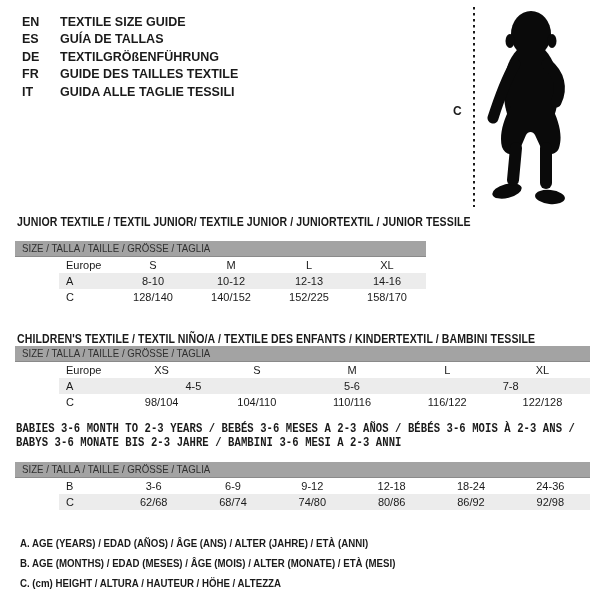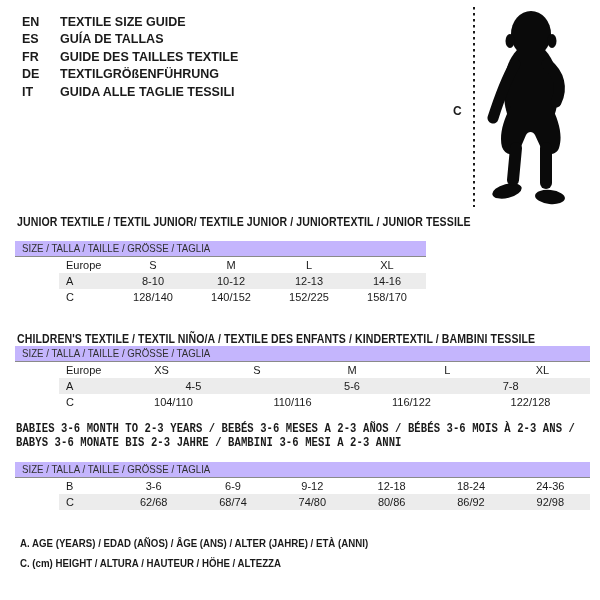--- a/index.html
+++ b/index.html
@@ -18,21 +18,21 @@
   .figure-area { position:absolute; left:450px; top:4px; width:148px; height:210px; }
   .dash-line { position:absolute; left:22px; top:3px; }
   .height-label { position:absolute; left:3px; top:100px; font-weight:bold; font-size:12px; }
   .silhouette { position:absolute; left:33px; top:4px; }
 
   
   .table-title { position:absolute; font-weight:bold; font-size:12px; line-height:14px; letter-spacing:0.1px; }
 
   
   .size-table { position:absolute; font-size:11px; }
-  .bar { height:15px; line-height:15px; background:#c4b5fd; border-bottom:1px solid #8a8a8a;
+  .bar { height:15px; line-height:15px; background:#a3a3a3; border-bottom:1px solid #8a8a8a;
          padding-left:7px; color:#2f2f2f; }
   .trow { display:flex; height:16px; line-height:16px;margin-left:44px; }
   .trow.shaded { background:#ececec; }
   .lbl { width:55px; padding-left:7px; box-sizing:border-box; }
   .cell { flex:1; text-align:center; }
 
   
   .notes { position:absolute; left:20px; top:533px; font-weight:bold; font-size:11px; }
   .note-row { height:20px; line-height:20px; }
 </style>
@@ -44,26 +44,26 @@
   <div class="langs">
     <div class="lang-row">
       <span class="lang-code">EN</span>
       <span>TEXTILE SIZE GUIDE</span>
     </div>
     <div class="lang-row">
       <span class="lang-code">ES</span>
       <span>GUÍA DE TALLAS</span>
     </div>
     <div class="lang-row">
+      <span class="lang-code">DE</span>
+      <span>TEXTILGRÖßENFÜHRUNG</span>
+    </div>
+    <div class="lang-row">
       <span class="lang-code">FR</span>
       <span>GUIDE DES TAILLES TEXTILE</span>
-    </div>
-    <div class="lang-row">
-      <span class="lang-code">DE</span>
-      <span>TEXTILGRÖßENFÜHRUNG</span>
     </div>
     <div class="lang-row">
       <span class="lang-code">IT</span>
       <span>GUIDA ALLE TAGLIE TESSILI</span>
     </div>
   </div>
 
   <div class="figure-area">
     <svg class="dash-line" width="4" height="200" viewBox="0 0 4 200">
       <line x1="2" y1="0" x2="2" y2="200" stroke="#1a1a1a" stroke-width="2" stroke-dasharray="2.5 3.5"></line>
@@ -134,20 +134,21 @@
       <span class="cell">XL</span>
     </div>
     <div class="trow shaded">
       <span class="lbl">A</span>
       <span class="cell">4-5</span>
       <span class="cell">5-6</span>
       <span class="cell">7-8</span>
     </div>
     <div class="trow">
       <span class="lbl">C</span>
+      <span class="cell">98/104</span>
       <span class="cell">104/110</span>
       <span class="cell">110/116</span>
       <span class="cell">116/122</span>
       <span class="cell">122/128</span>
     </div>
   </div>
 
   <div class="table-title" style="left:16px; top:422px;font-family:Liberation Mono, monospace;">
     <div><span class="cond">BABIES 3-6 MONTH TO 2-3 YEARS / BEBÉS 3-6 MESES A 2-3 AÑOS / BÉBÉS 3-6 MOIS À 2-3 ANS /</span></div>
     <div><span class="cond">BABYS 3-6 MONATE BIS 2-3 JAHRE / BAMBINI 3-6 MESI A 2-3 ANNI</span></div>
@@ -174,17 +175,20 @@
       <span class="cell">86/92</span>
       <span class="cell">92/98</span>
     </div>
   </div>
 
   <div class="notes">
     <div class="note-row">
       <span class="cond">A. AGE (YEARS) / EDAD (AÑOS) / ÂGE (ANS) / ALTER (JAHRE) / ETÀ (ANNI)</span>
     </div>
     <div class="note-row">
+      <span class="cond">B. AGE (MONTHS) / EDAD (MESES) / ÂGE (MOIS) / ALTER (MONATE) / ETÀ (MESI)</span>
+    </div>
+    <div class="note-row">
       <span class="cond">C. (cm) HEIGHT / ALTURA / HAUTEUR / HÖHE / ALTEZZA</span>
     </div>
   </div>
 
 </div>
 
 </body></html>

